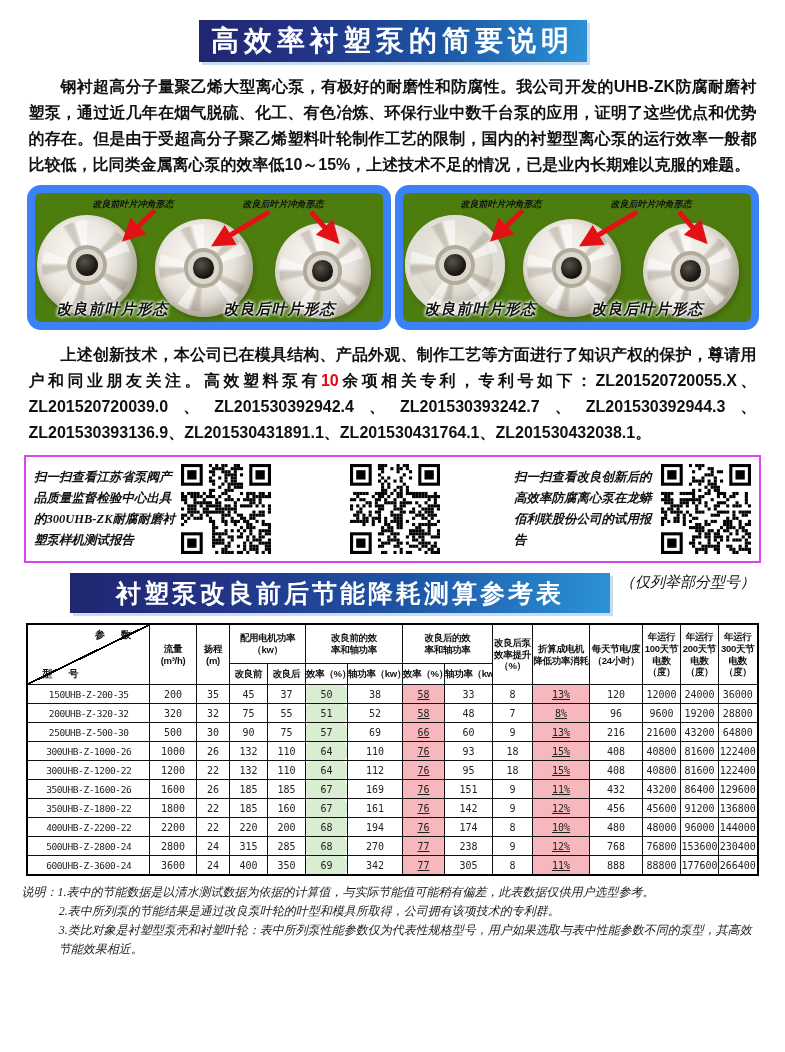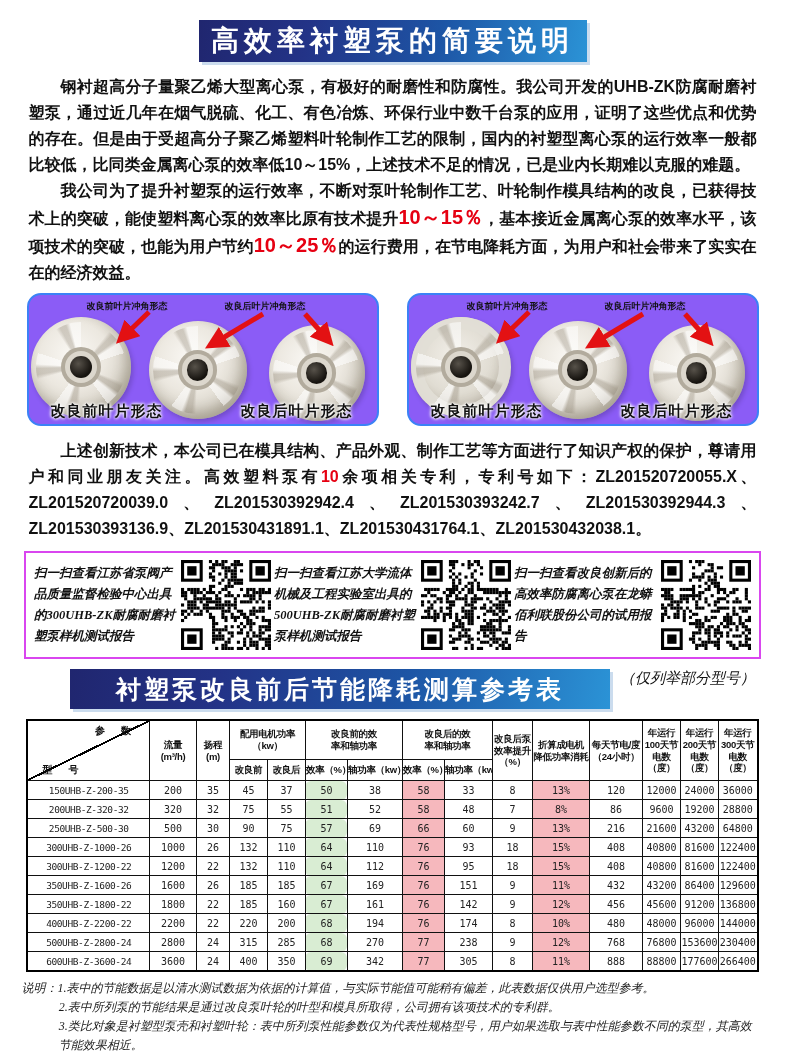--- a/index.html
+++ b/index.html
@@ -18,81 +18,80 @@
 
   
   .para{width:728px;margin:12px auto 0;font-size:16px;font-weight:bold;line-height:26px;
         text-align:justify;text-indent:2em;}
   .para.tight{margin-top:0;}
   .red{color:#e60012;}
   .big{font-size:20px;}
 
   
   .panels{display:flex;justify-content:space-between;width:732px;margin:7px auto 0;}
-  .panel{position:relative;width:348px;height:129px;border:2px solid #3b82f6;border-radius:14px;
-         background:#8b5cf6;overflow:hidden;}
+  .panel{position:relative;width:348px;height:129px;border:8px solid #3b82f6;border-radius:14px;
+         background:#4d7c0f;overflow:hidden;font-style:italic;}
   .impeller{position:absolute;border-radius:50%;
         background:radial-gradient(circle at 42% 38%,#faf8f4 0%,#ece8e0 40%,#d2cdc2 72%,#b5afa2 100%);
         box-shadow:inset -5px -7px 12px rgba(90,80,60,.32), 2px 3px 5px rgba(0,0,0,.18);}
   .impeller::before{content:"";position:absolute;inset:5%;border-radius:50%;
         background:repeating-conic-gradient(from 12deg,rgba(255,255,255,0) 0deg 26deg,
                    rgba(130,120,103,.30) 32deg 40deg,rgba(255,255,255,.55) 46deg 60deg,
                    rgba(255,255,255,0) 60deg 72deg);}
   .impeller::after{content:"";position:absolute;width:22%;height:22%;left:39%;top:39%;border-radius:50%;
         background:radial-gradient(circle at 38% 35%,#57524a,#16130f 68%);
         box-shadow:0 0 0 5px #dcd7cd,0 0 0 9px #b2ab9d;}
   .impeller.closed{background:radial-gradient(circle at 45% 40%,#f3f0ea 0%,#e0dcd2 45%,#c6c0b4 78%,#aaa395 100%);
         box-shadow:inset 0 0 0 12px rgba(226,222,214,.95), inset -5px -8px 14px rgba(90,80,60,.38), 2px 3px 5px rgba(0,0,0,.18);}
   .imp1{left:2px;top:22px;width:100px;height:100px;}
   .imp2{left:120px;top:26px;width:98px;height:98px;}
   .imp3{left:240px;top:30px;width:96px;height:96px;}
   .arrows{position:absolute;left:0;top:0;width:100%;height:100%;}
   .ann{position:absolute;top:5px;font-size:9px;font-weight:bold;letter-spacing:0;white-space:nowrap;}
-  .ann-before{left:58px;} .ann-after{left:196px;}
+  .ann-before{left:58px;} .ann-after{left:208px;}
   .plabel{position:absolute;bottom:3px;font-size:15px;font-weight:bold;letter-spacing:1px;
           text-shadow:0 0 3px #fff,0 0 3px #fff,0 0 4px #fff;white-space:nowrap;}
-  .plabel-before{left:22px;} .plabel-after{left:196px;padding-left:16px;}
+  .plabel-before{left:22px;} .plabel-after{left:173px;padding-left:16px;}
 
   
   .qr-box{width:737px;height:108px;margin:9px auto 0;border:2px solid #d946ef;box-sizing:border-box;
           display:flex;justify-content:space-between;align-items:center;padding:6px 8px;}
   .qr-item{display:flex;align-items:center;}
   .qr-text{width:142px;font-family:"Liberation Serif",serif;font-style:italic;font-size:12.5px;
            line-height:1.68;font-weight:bold;}
   .qr-svg{width:90px;height:90px;margin-left:5px;background:#fff;}
 
   
   .etable{width:730px;margin:10px auto 0;border-collapse:collapse;table-layout:fixed;border:2px solid #000;}
   .etable th,.etable td{border:1.5px solid #111;padding:0;text-align:center;overflow:hidden;}
   .etable thead th{font-size:9.5px;line-height:1.25;white-space:pre-line;font-weight:bold;letter-spacing:-0.3px;}
   .etable thead tr.grp th{height:38px;}
   .etable thead tr.sub th{height:20px;white-space:nowrap;}
   .etable tbody td{font-family:"DejaVu Sans Mono",monospace;font-size:10px;height:18px;color:#222;}
   .etable td.model{font-size:9.5px;letter-spacing:-0.4px;border-radius:8px;}
   .etable .g{background:#d9edd3;border-radius:6px;}
-  .etable .p{background:#f6b8bd;}
+  .etable .p{background:#f6b8bd;text-decoration:underline;}
   th.diag{position:relative;background:
      linear-gradient(to bottom right,transparent calc(50% - 1px),#000 calc(50% - 1px),#000 calc(50% + 1px),transparent calc(50% + 1px)); padding-left: 28px;}
   .diag-top{position:absolute;top:4px;right:2px;letter-spacing:16px;font-size:10px;}
   .diag-bottom{position:absolute;bottom:4px;left:14px;letter-spacing:16px;font-size:10px;}
 
   
   .notes{width:742px;margin:7px auto 0;font-family:"Liberation Serif",serif;font-style:italic;
          font-size:12px;line-height:19px;color:#1a1a1a;}
   .note-rest{padding-left:3.1em;}
 </style>
 </head>
 <body>
 
 <div class="page">
 
   <div class="banner banner1">高效率衬塑泵的简要说明</div>
 
   <p class="para">钢衬超高分子量聚乙烯大型离心泵，有极好的耐磨性和防腐性。我公司开发的UHB-ZK防腐耐磨衬塑泵，通过近几年在烟气脱硫、化工、有色冶炼、环保行业中数千台泵的应用，证明了这些优点和优势的存在。但是由于受超高分子聚乙烯塑料叶轮制作工艺的限制，国内的衬塑型离心泵的运行效率一般都比较低，比同类金属离心泵的效率低10～15%，上述技术不足的情况，已是业内长期难以克服的难题。</p>
-  <p class="para tight"><span>我公司为了提升衬塑泵的运行效率，不断对泵叶轮制作工艺、叶轮制作模具结构的改良，已获得技术上的突破，能使塑料离心泵的效率比原有技术提升</span><span class="red big">10～15％</span><span>，基本接近金属离心泵的效率水平，该项技术的突破，也能为用户节约</span><span class="red big">10～25％</span><span>的运行费用，在节电降耗方面，为用户和社会带来了实实在在的经济效益。</span></p>
 
   <div class="panels">
 
     <div class="panel">
       <div class="impeller imp1"></div>
       <div class="impeller imp2"></div>
       <div class="impeller imp3"></div>
       <svg class="arrows" viewBox="0 0 348 129">
         <defs>
             <marker id="arA" markerWidth="4.6" markerHeight="4.6" refX="3.2" refY="2.3" orient="auto">
@@ -440,21 +439,20 @@
           <rect x="8" y="8" width="12" height="12" fill="#000"></rect>
           <rect x="88" y="0" width="28" height="28" fill="#000"></rect>
           <rect x="92" y="4" width="20" height="20" fill="#fff"></rect>
           <rect x="96" y="8" width="12" height="12" fill="#000"></rect>
           <rect x="0" y="88" width="28" height="28" fill="#000"></rect>
           <rect x="4" y="92" width="20" height="20" fill="#fff"></rect>
           <rect x="8" y="96" width="12" height="12" fill="#000"></rect>
         </svg>
     </div>
     <div class="qr-item">
-      <div class="qr-text">扫一扫查看江苏大学流体机械及工程实验室出具的500UHB-ZK耐腐耐磨衬塑泵样机测试报告</div>
       <svg class="qr-svg" viewBox="0 0 116 116">
           <rect x="36" y="0" width="4" height="4" fill="#000"></rect>
           <rect x="40" y="0" width="4" height="4" fill="#000"></rect>
           <rect x="44" y="0" width="4" height="4" fill="#000"></rect>
           <rect x="60" y="0" width="4" height="4" fill="#000"></rect>
           <rect x="68" y="0" width="4" height="4" fill="#000"></rect>
           <rect x="72" y="0" width="4" height="4" fill="#000"></rect>
           <rect x="36" y="4" width="4" height="4" fill="#000"></rect>
           <rect x="40" y="4" width="4" height="4" fill="#000"></rect>
           <rect x="52" y="4" width="4" height="4" fill="#000"></rect>
@@ -1115,21 +1113,21 @@
           <td>320</td>
           <td>32</td>
           <td>75</td>
           <td>55</td>
           <td class="g">51</td>
           <td>52</td>
           <td class="p">58</td>
           <td>48</td>
           <td>7</td>
           <td class="p">8%</td>
-          <td>86</td>
+          <td>96</td>
           <td>9600</td>
           <td>19200</td>
           <td>28800</td>
         </tr>
         <tr>
           <td class="model">250UHB-Z-500-30</td>
           <td>500</td>
           <td>30</td>
           <td>90</td>
           <td>75</td>

